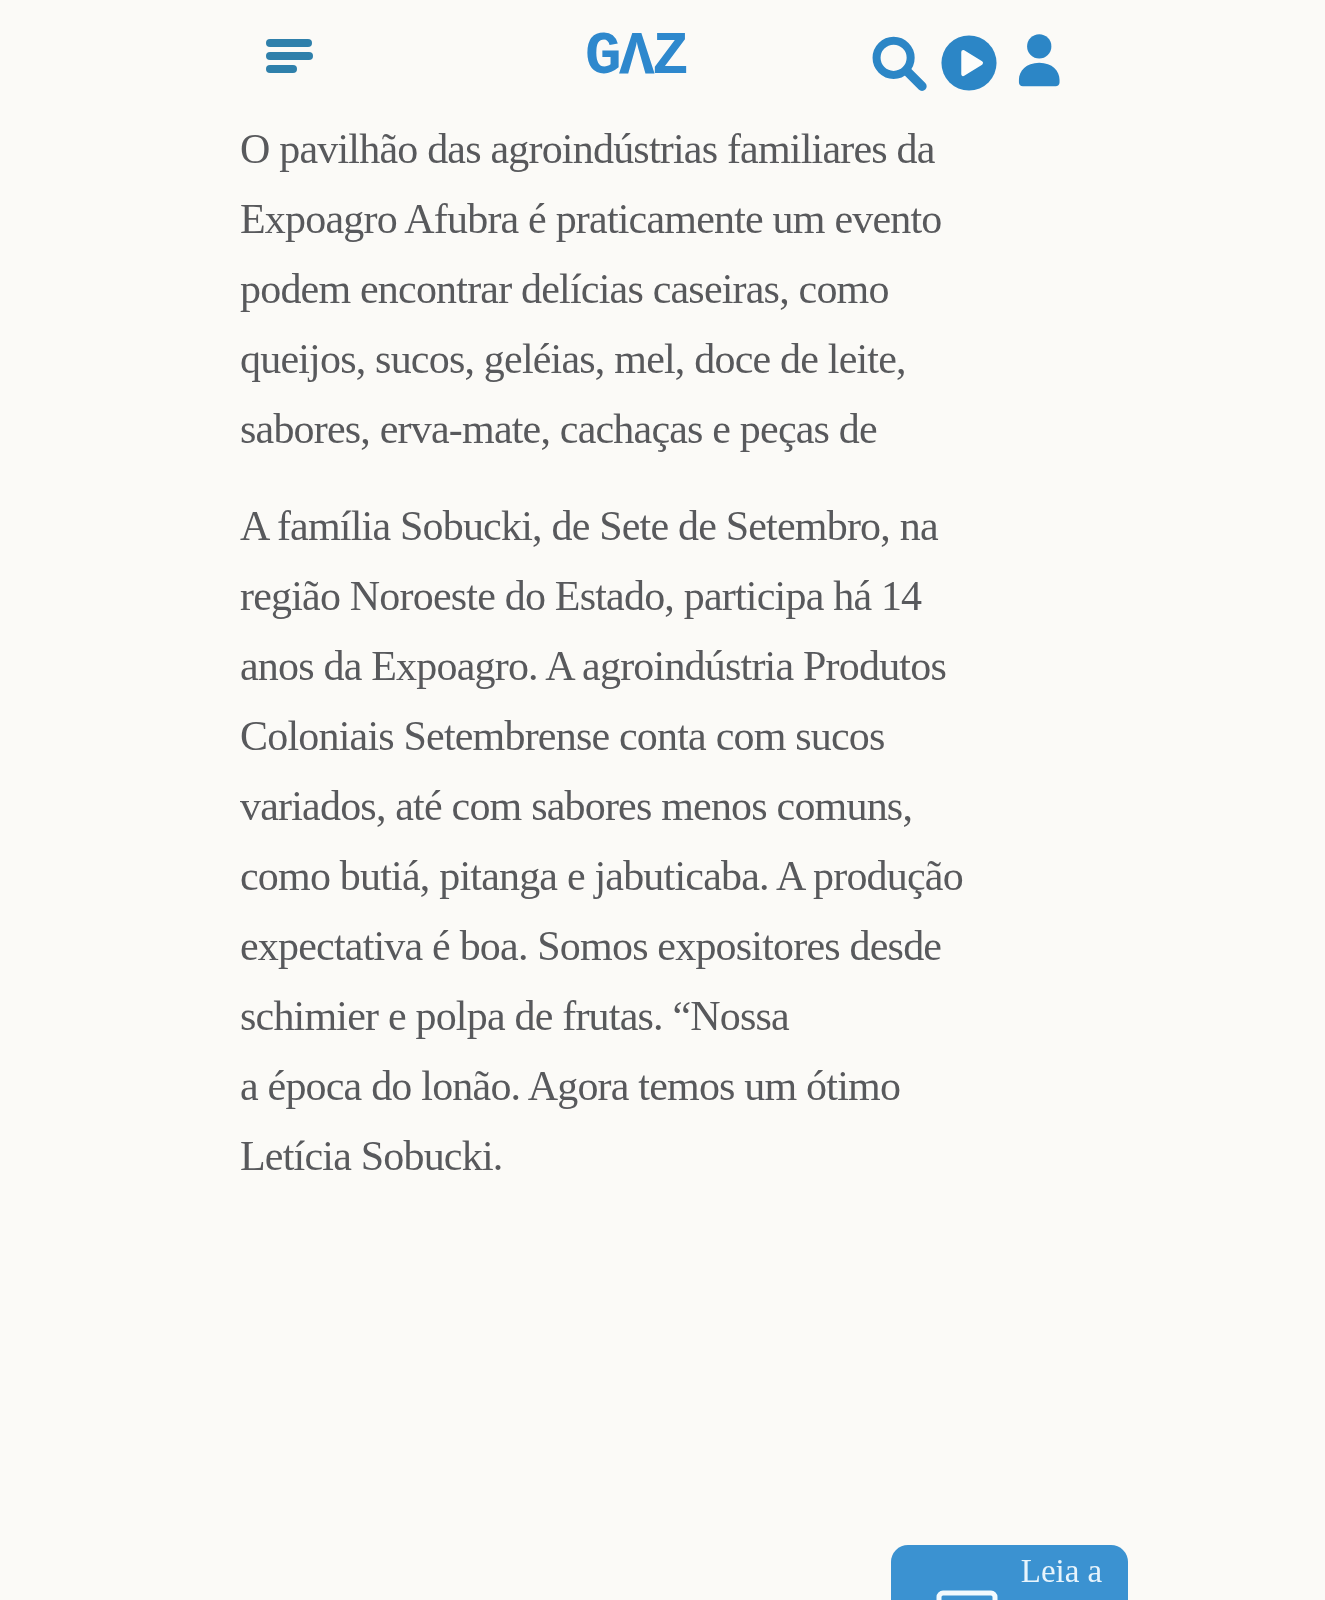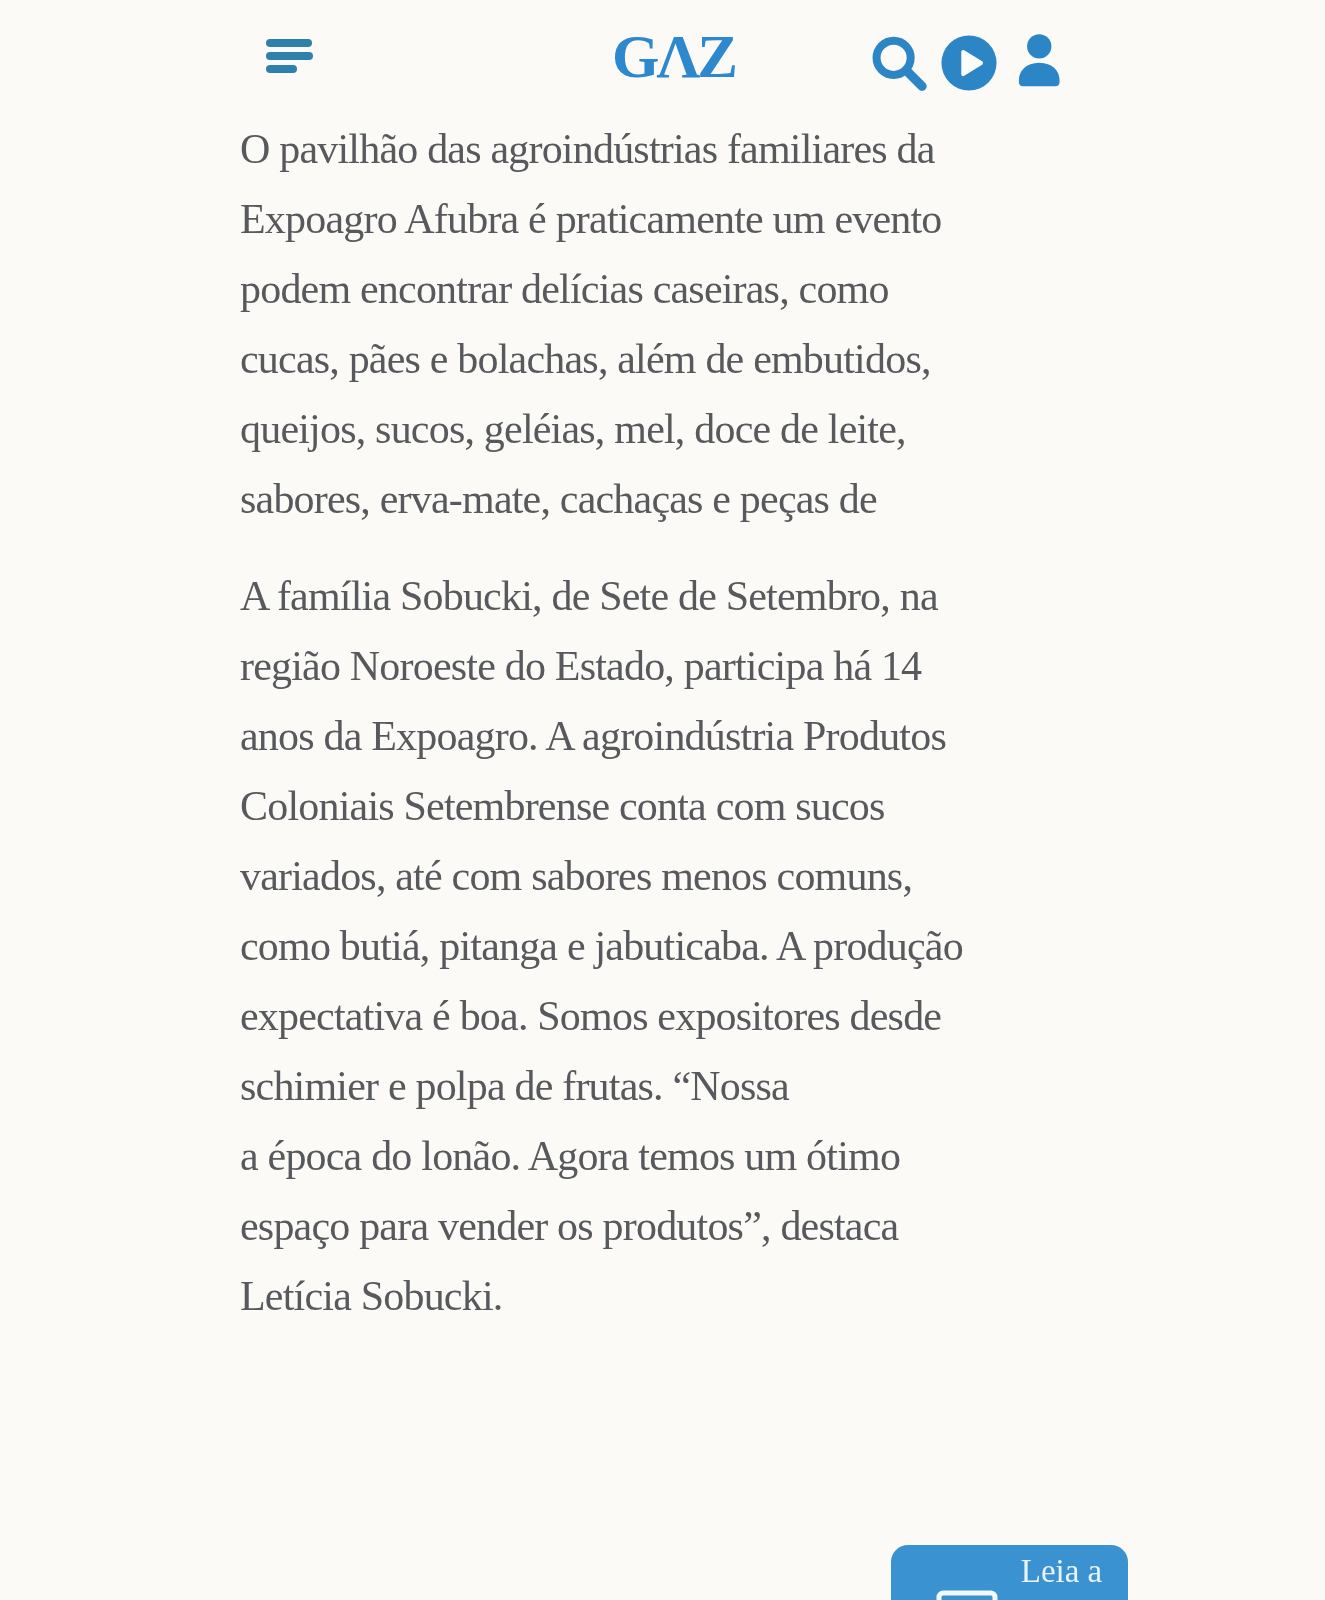--- a/index.html
+++ b/index.html
@@ -27,22 +27,22 @@
     background:none;border:none;cursor:pointer;display:block;
   }
   .hamburger .bar{
     display:block;height:8px;border-radius:4px;background:var(--menu-blue);
     margin-bottom:5px;
   }
   .hamburger .b1{width:46px;}
   .hamburger .b2{width:47px;}
   .hamburger .b3{width:31px;}
   .logo{
-    position:absolute;left:612px;top:26px;
-    font-family:Liberation Serif, serif;
+    position:absolute;left:585px;top:26px;
+    font-family:Liberation Mono, monospace;
     font-weight:800;font-size:61px;line-height:61px;
     letter-spacing:-3px;color:var(--accent-blue);
     cursor:pointer;user-select:none;
   }
   .hicon{position:absolute;display:block;cursor:pointer;}
   .hicon svg{display:block;}
   .icon-search{left:866px;top:32px;}
   .icon-play{left:940px;top:34px;}
   .icon-user{left:1012px;top:31px;}
   
@@ -102,35 +102,33 @@
         <path d="M11 12.8 c-5.3 0 -8.2 3.4 -8.2 6.9 v1.1 c0 0.9 0.7 1.5 1.6 1.5 h13.2 c0.9 0 1.6 -0.6 1.6 -1.5 v-1.1 c0 -3.5 -2.9 -6.9 -8.2 -6.9 z" fill="#2c86c6"></path>
       </svg>
     </span>
   </header>
 
   <main class="article">
       <p>
         <span class="line">O pavilhão das agroindústrias familiares da</span>
         <span class="line">Expoagro Afubra é praticamente um evento</span>
         <span class="line">podem encontrar delícias caseiras, como</span>
-        <span class="line">cucas, pães e bolachas, além de embutidos,</span>
         <span class="line">queijos, sucos, geléias, mel, doce de leite,</span>
         <span class="line">sabores, erva-mate, cachaças e peças de</span>
       </p>
       <p>
         <span class="line">A família Sobucki, de Sete de Setembro, na</span>
         <span class="line">região Noroeste do Estado, participa há 14</span>
         <span class="line">anos da Expoagro. A agroindústria Produtos</span>
         <span class="line">Coloniais Setembrense conta com sucos</span>
         <span class="line">variados, até com sabores menos comuns,</span>
         <span class="line">como butiá, pitanga e jabuticaba. A produção</span>
         <span class="line">expectativa é boa. Somos expositores desde</span>
         <span class="line">schimier e polpa de frutas. “Nossa</span>
         <span class="line">a época do lonão. Agora temos um ótimo</span>
-        <span class="line">espaço para vender os produtos”, destaca</span>
         <span class="line">Letícia Sobucki.</span>
       </p>
     </main>
 
   <button class="fab">
     <span class="fab-icon">
       <svg width="104" height="96" viewBox="0 0 104 96">
         <line x1="14" y1="40" x2="38" y2="76" stroke="#f2fafe" stroke-width="12" stroke-linecap="round"></line>
         <path d="M44 34 L32 46 L40 84 L52 76 Z" fill="none" stroke="#f2fafe" stroke-width="5" stroke-linejoin="round"></path>
         <rect x="42" y="22" width="56" height="48" rx="4" fill="none" stroke="#f2fafe" stroke-width="5"></rect>

